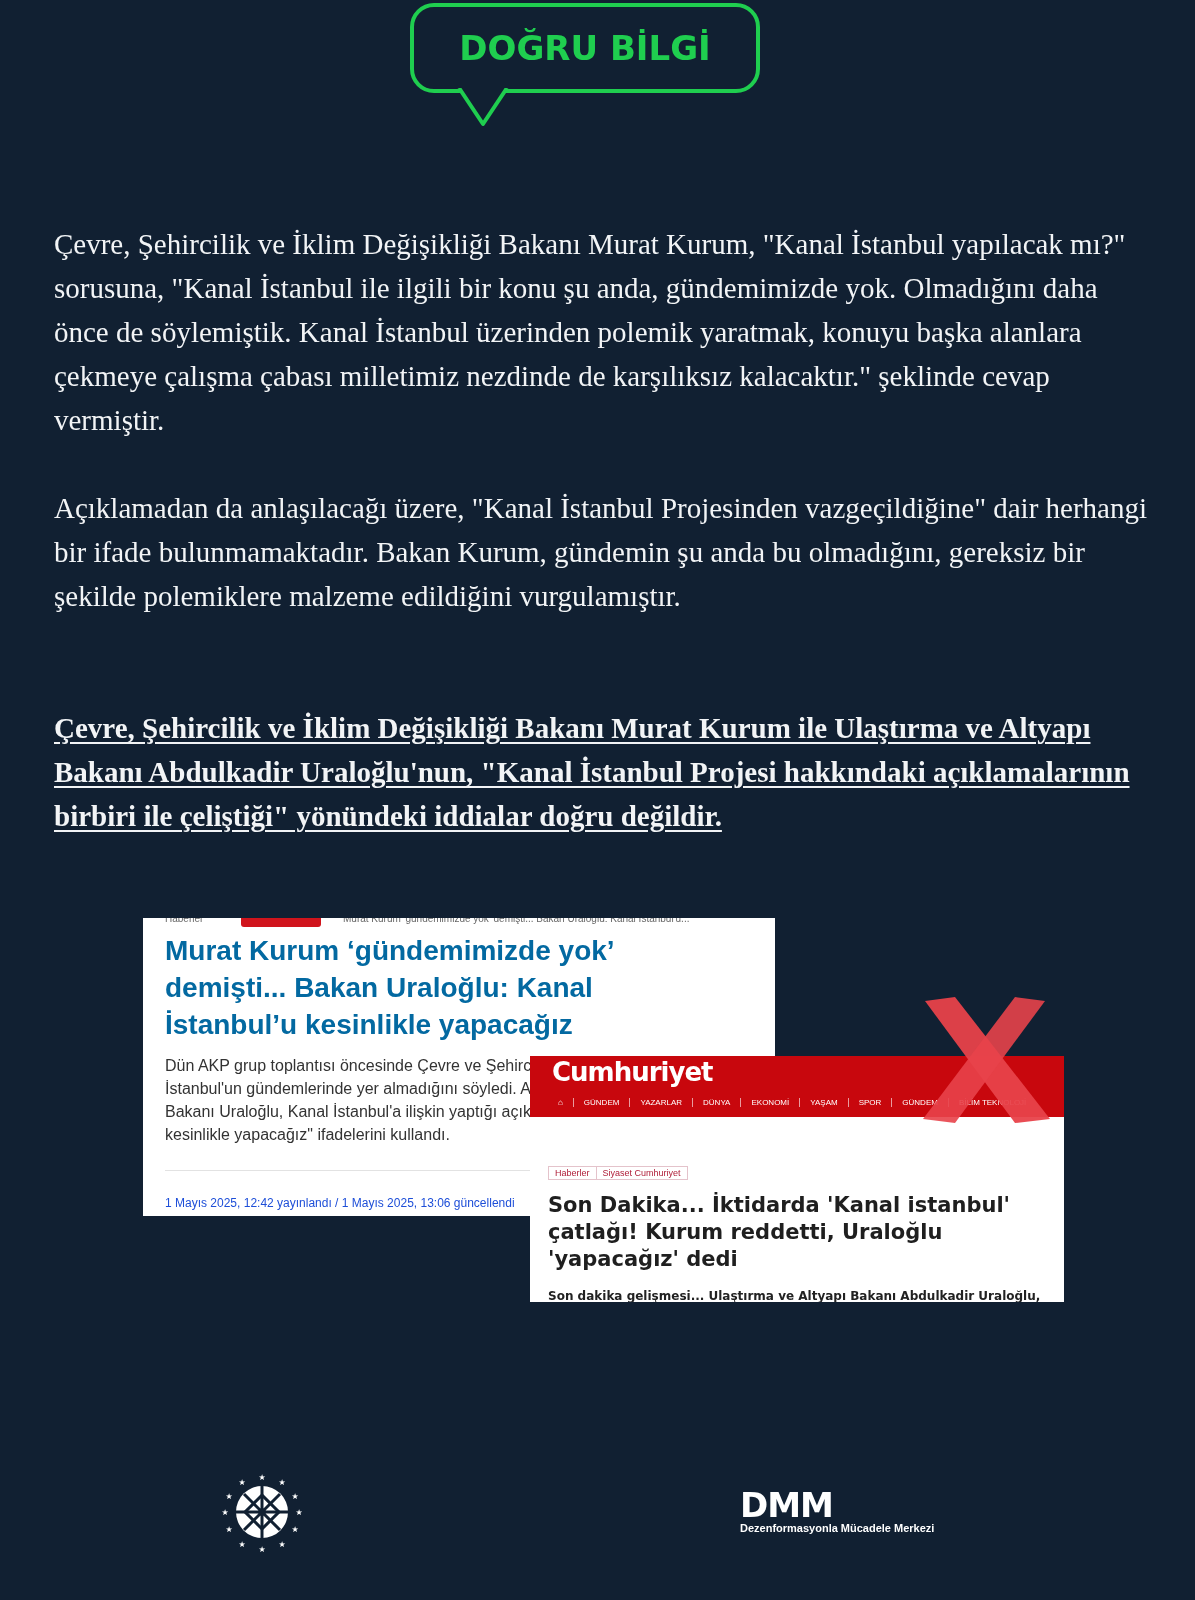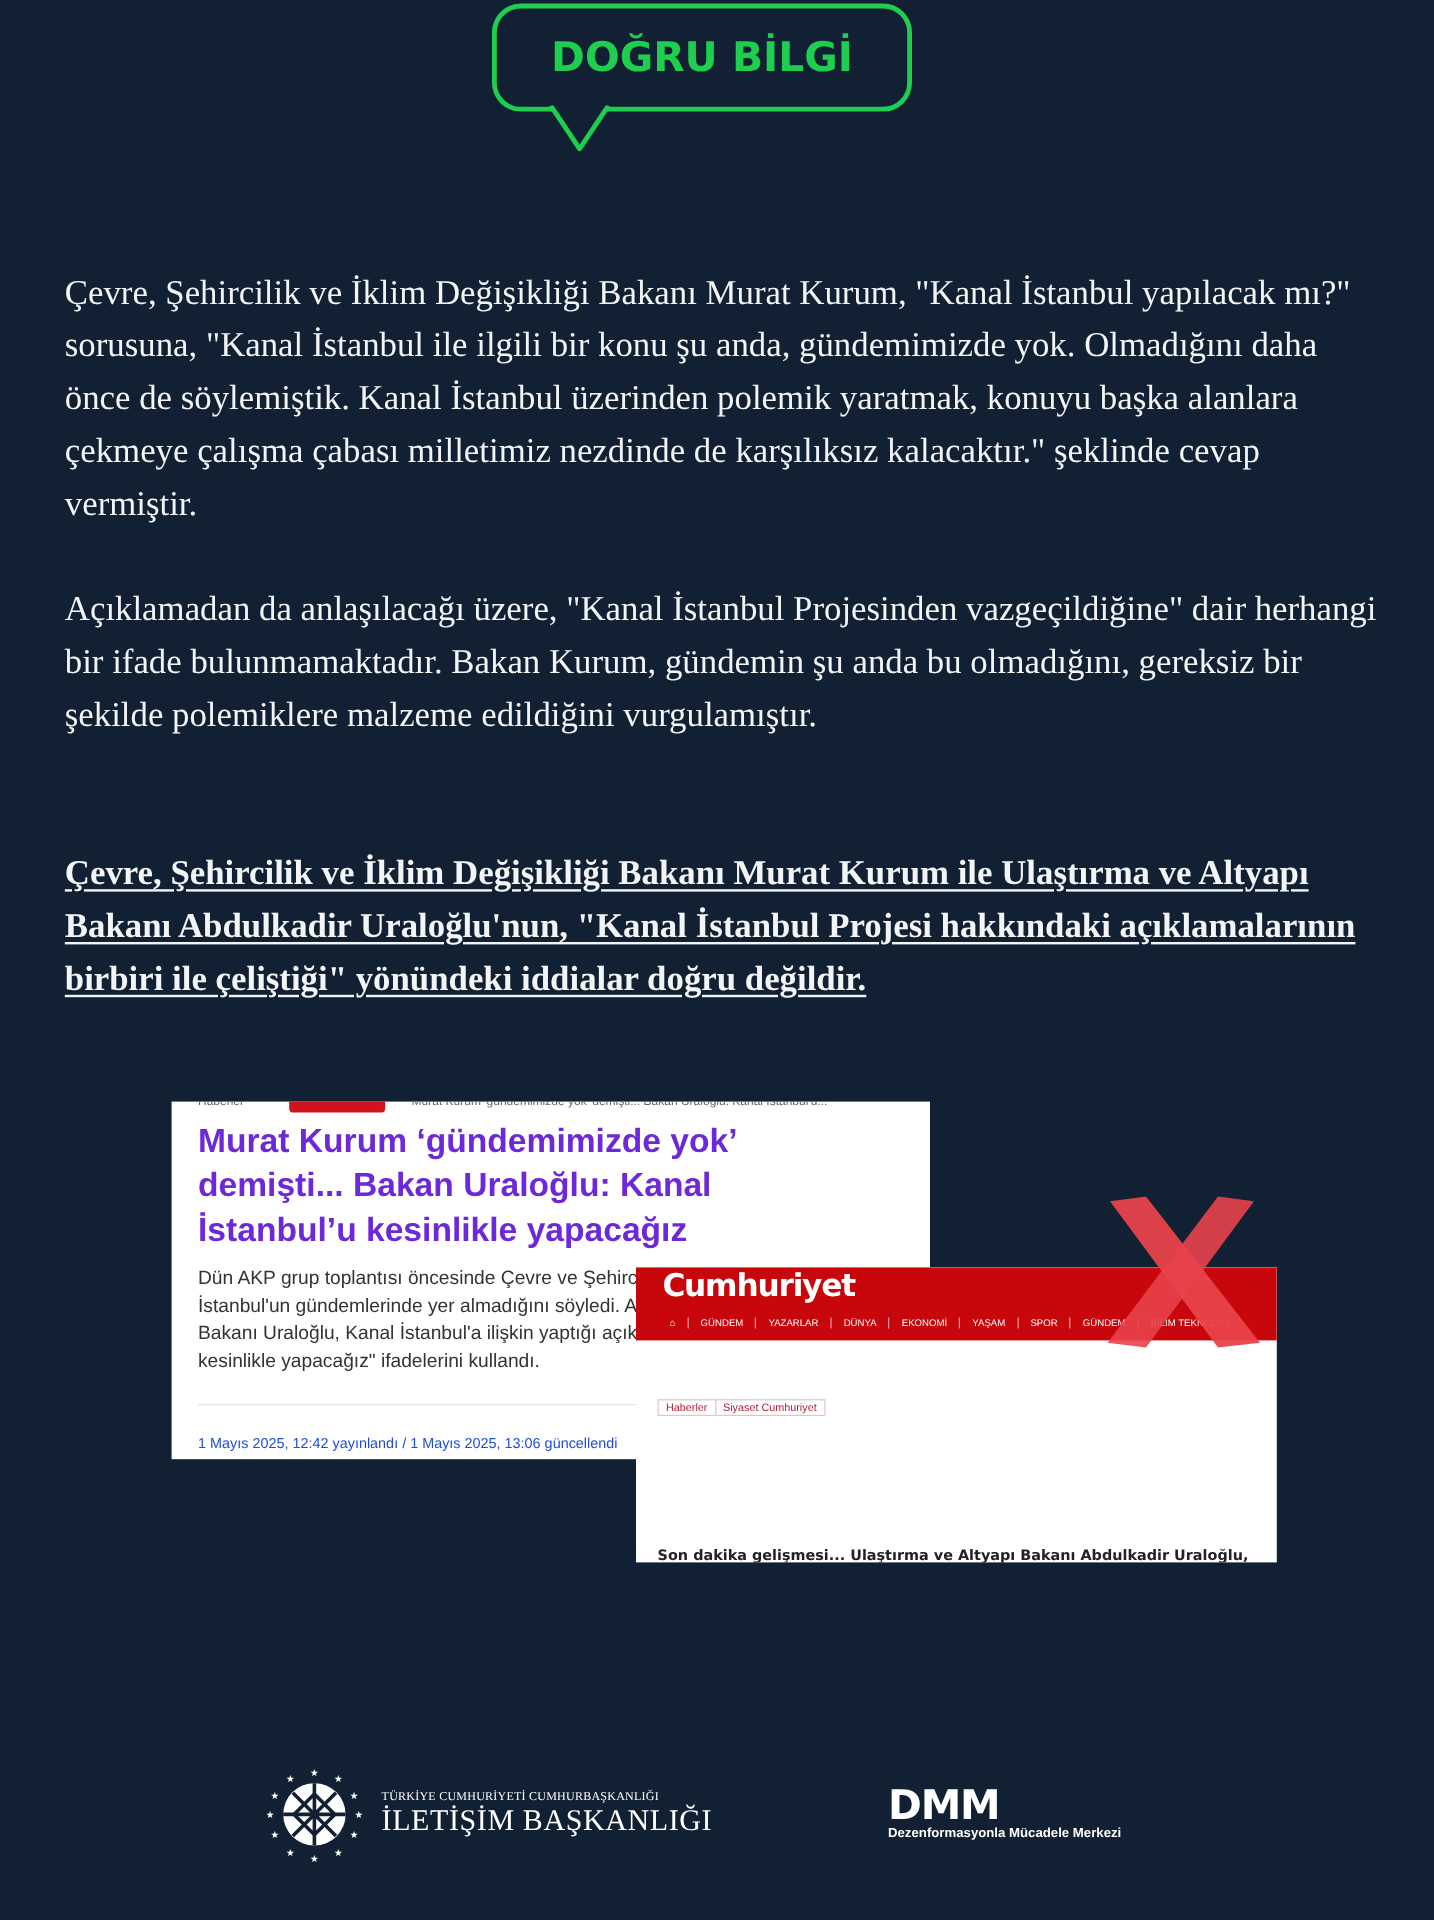--- a/index.html
+++ b/index.html
@@ -25,21 +25,21 @@
 
   
   .art1 {
     position:absolute; left:143px; top:918px; width:632px; height:298px; background:#ffffff; color:#1a1a1a;
     overflow:hidden;
   }
   .art1-top { height:10px; position:relative; font-size:10px; color:#666; }
   .art1-top .crumb { position:absolute; left:22px; top:-5px; }
   .art1-top .tag { position:absolute; left:98px; top:-4px; width:80px; height:13px; background:#d0141c; border-radius:0 0 3px 3px; }
   .art1-top .title-crumb { position:absolute; left:200px; top:-5px; white-space:nowrap; }
-  .art1-h { position:absolute; left:22px; top:14px; width:560px; font-weight:bold; font-size:28px; line-height:37px; color:#6d28d9; }
+  .art1-h { position:absolute; left:22px; top:14px; width:560px; font-weight:bold; font-size:28px; line-height:37px; color:#0369a1; }
   .art1-body { position:absolute; left:22px; top:136px; width:600px; font-size:16px; line-height:23px; color:#333; }
   .art1-rule { position:absolute; left:22px; top:252px; width:600px; height:1px; background:#e2e2e2; }
   .art1-date { position:absolute; left:22px; top:278px; font-size:12px; color:#1d4ed8; white-space:nowrap; }
 
   
   .art2 {
     position:absolute; left:530px; top:1056px; width:534px; height:246px; background:#ffffff; color:#1a1a1a; overflow:hidden;
   }
   .art2-head { height:61px; background:#c8070d; position:relative; }
   .art2-logo { position:absolute; left:22px; top:1px; font-weight:bold; font-size:26px; color:#fff; font-family:"DejaVu Sans", sans-serif; letter-spacing:-1px; }
@@ -103,20 +103,21 @@
       <span>YAŞAM</span>
       <span>SPOR</span>
       <span>GÜNDEM</span>
       <span>BİLİM TEKNOLOJİ</span>
     </div>
   </div>
   <div class="art2-crumbs">
     <span>Haberler</span>
     <span>Siyaset Cumhuriyet</span>
   </div>
+  <div class="art2-h">Son Dakika... İktidarda 'Kanal istanbul' çatlağı! Kurum reddetti, Uraloğlu 'yapacağız' dedi</div>
   <div class="art2-body">Son dakika gelişmesi... Ulaştırma ve Altyapı Bakanı Abdulkadir Uraloğlu, katıldığı törenin ardından yaptığı açıklamada "Kanal İstanbul'u kesinlikle yapacağız, asla vazgeçmedik" dedi. Uraloğlu'nun açıklamasının ardından dün Çevre ve Şehircilik Bakanı Murat Kurum'un Kanal İstanbul'un "gündemlerinde yer almadığını" söylemesi akıllara geldi.</div>
 </div>
 
 <svg class="cross" width="140" height="130" viewBox="0 0 140 130">
   <path d="M10,6 L40,2 L135,124 L100,128 Z" fill="#e8424a" opacity="0.95"></path>
   <path d="M130,6 L100,2 L8,124 L40,128 Z" fill="#e8424a" opacity="0.9"></path>
 </svg>
 
 <div class="footer-left">
   <svg width="80" height="80" viewBox="0 0 80 80">
@@ -133,22 +134,18 @@
       <text x="73" y="60">★</text>
         <text x="60" y="75">★</text>
         <text x="40" y="80">★</text>
         <text x="20" y="75">★</text>
       <text x="7" y="60">★</text>
         <text x="3" y="43">★</text>
         <text x="7" y="27">★</text>
         <text x="20" y="13">★</text>
     </g>
   </svg>
-  <div class="txt">
-    <div class="small">TÜRKİYE CUMHURİYETİ CUMHURBAŞKANLIĞI</div>
-    <div class="big">İLETİŞİM BAŞKANLIĞI</div>
-  </div>
 </div>
 
 <div class="footer-right">
   <div class="dmm">DMM</div>
   <div class="dmm-sub">Dezenformasyonla Mücadele Merkezi</div>
 </div>
 
 </body></html>

